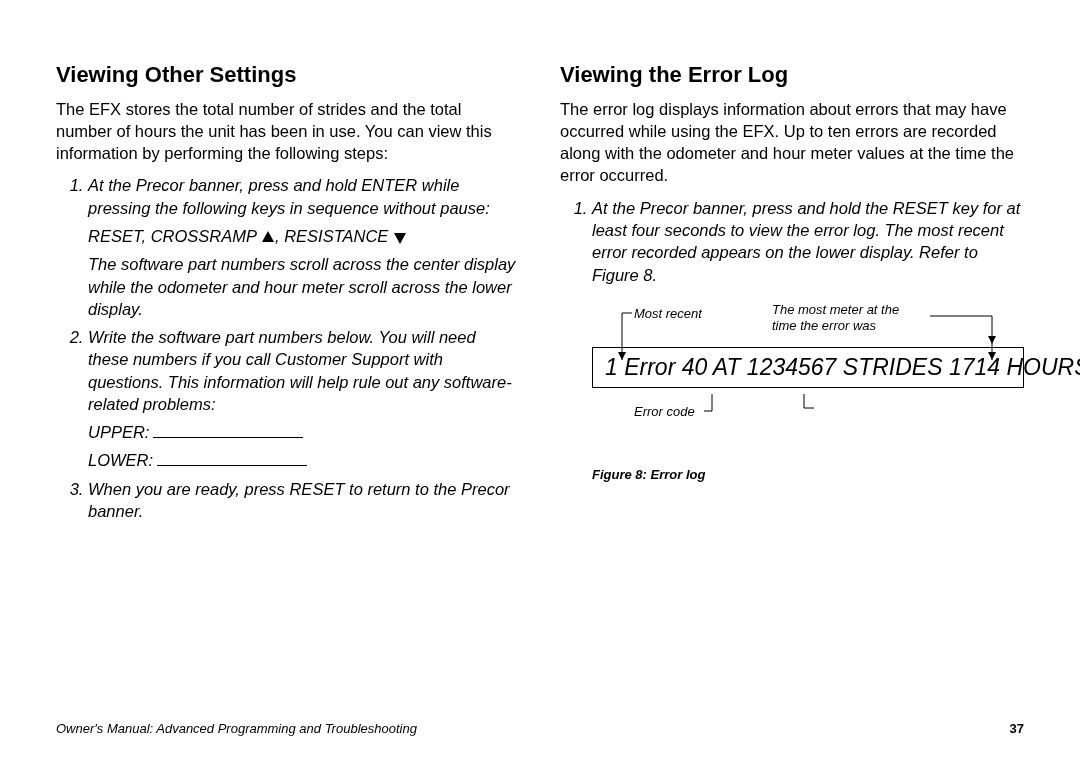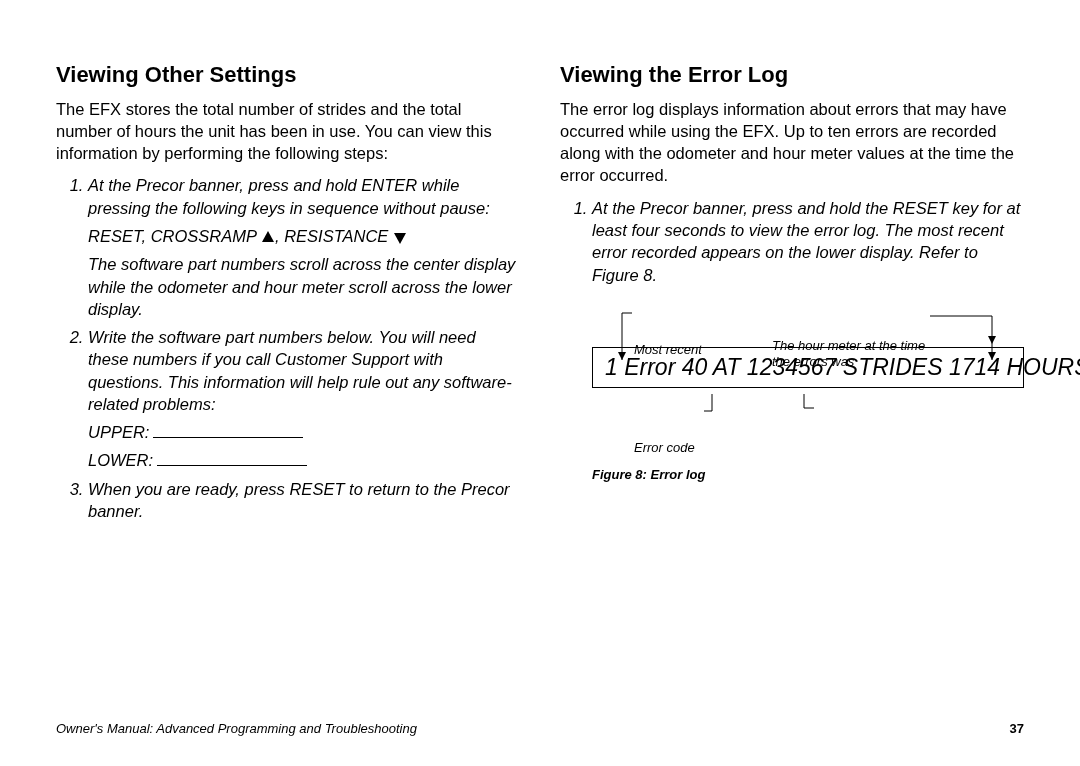--- a/index.html
+++ b/index.html
@@ -82,21 +82,20 @@
     border: 1px solid #000;
     padding: 4px 12px;
     font-size: 23px;
     white-space: nowrap;
     text-align: left;
   }
   .callout {
     position: absolute;
     font-size: 13px;
     line-height: 1.25;
-    margin-top: 36px;
   }
   .figcap {
     position: absolute;
     left: 0;
     top: 168px;
     font-size: 13px;
     font-weight: bold;
   }
 
   
@@ -144,21 +143,21 @@
   <div class="col">
     <h2>Viewing the Error Log</h2>
     <p>The error log displays information about errors that may have occurred while using the EFX. Up to ten errors are recorded along with the odometer and hour meter values at the time the error occurred.</p>
     <ol>
       <li>
         <span>At the Precor banner, press and hold the RESET key for at least four seconds to view the error log. The most recent error recorded appears on the lower display. Refer to Figure 8.</span>
 
         <div class="figwrap">
 
           <div class="callout" style="left:42px; top:8px; width:80px;">Most recent</div>
-          <div class="callout" style="left:180px; top:4px; width:155px;">The hour meter at the time the errors was</div>
+          <div class="callout" style="left:180px; top:4px; width:155px;">The most meter at the time the error was</div>
 
           <div class="errbar">1 Error 40 AT 1234567 STRIDES 1714 HOURS</div>
 
           <div class="callout" style="left:42px; top:106px; width:80px;">Error code</div>
 
           <svg width="470" height="170" style="position:absolute;left:0;top:0;pointer-events:none">
 
             <path d="M40 15 L30 15 L30 42" stroke="#000" fill="none" stroke-width="1"></path>
             <path d="M30 42 L30 62" stroke="#000" fill="none" stroke-width="1"></path>
             <polygon points="30,62 26,54 34,54" fill="#000"></polygon>

